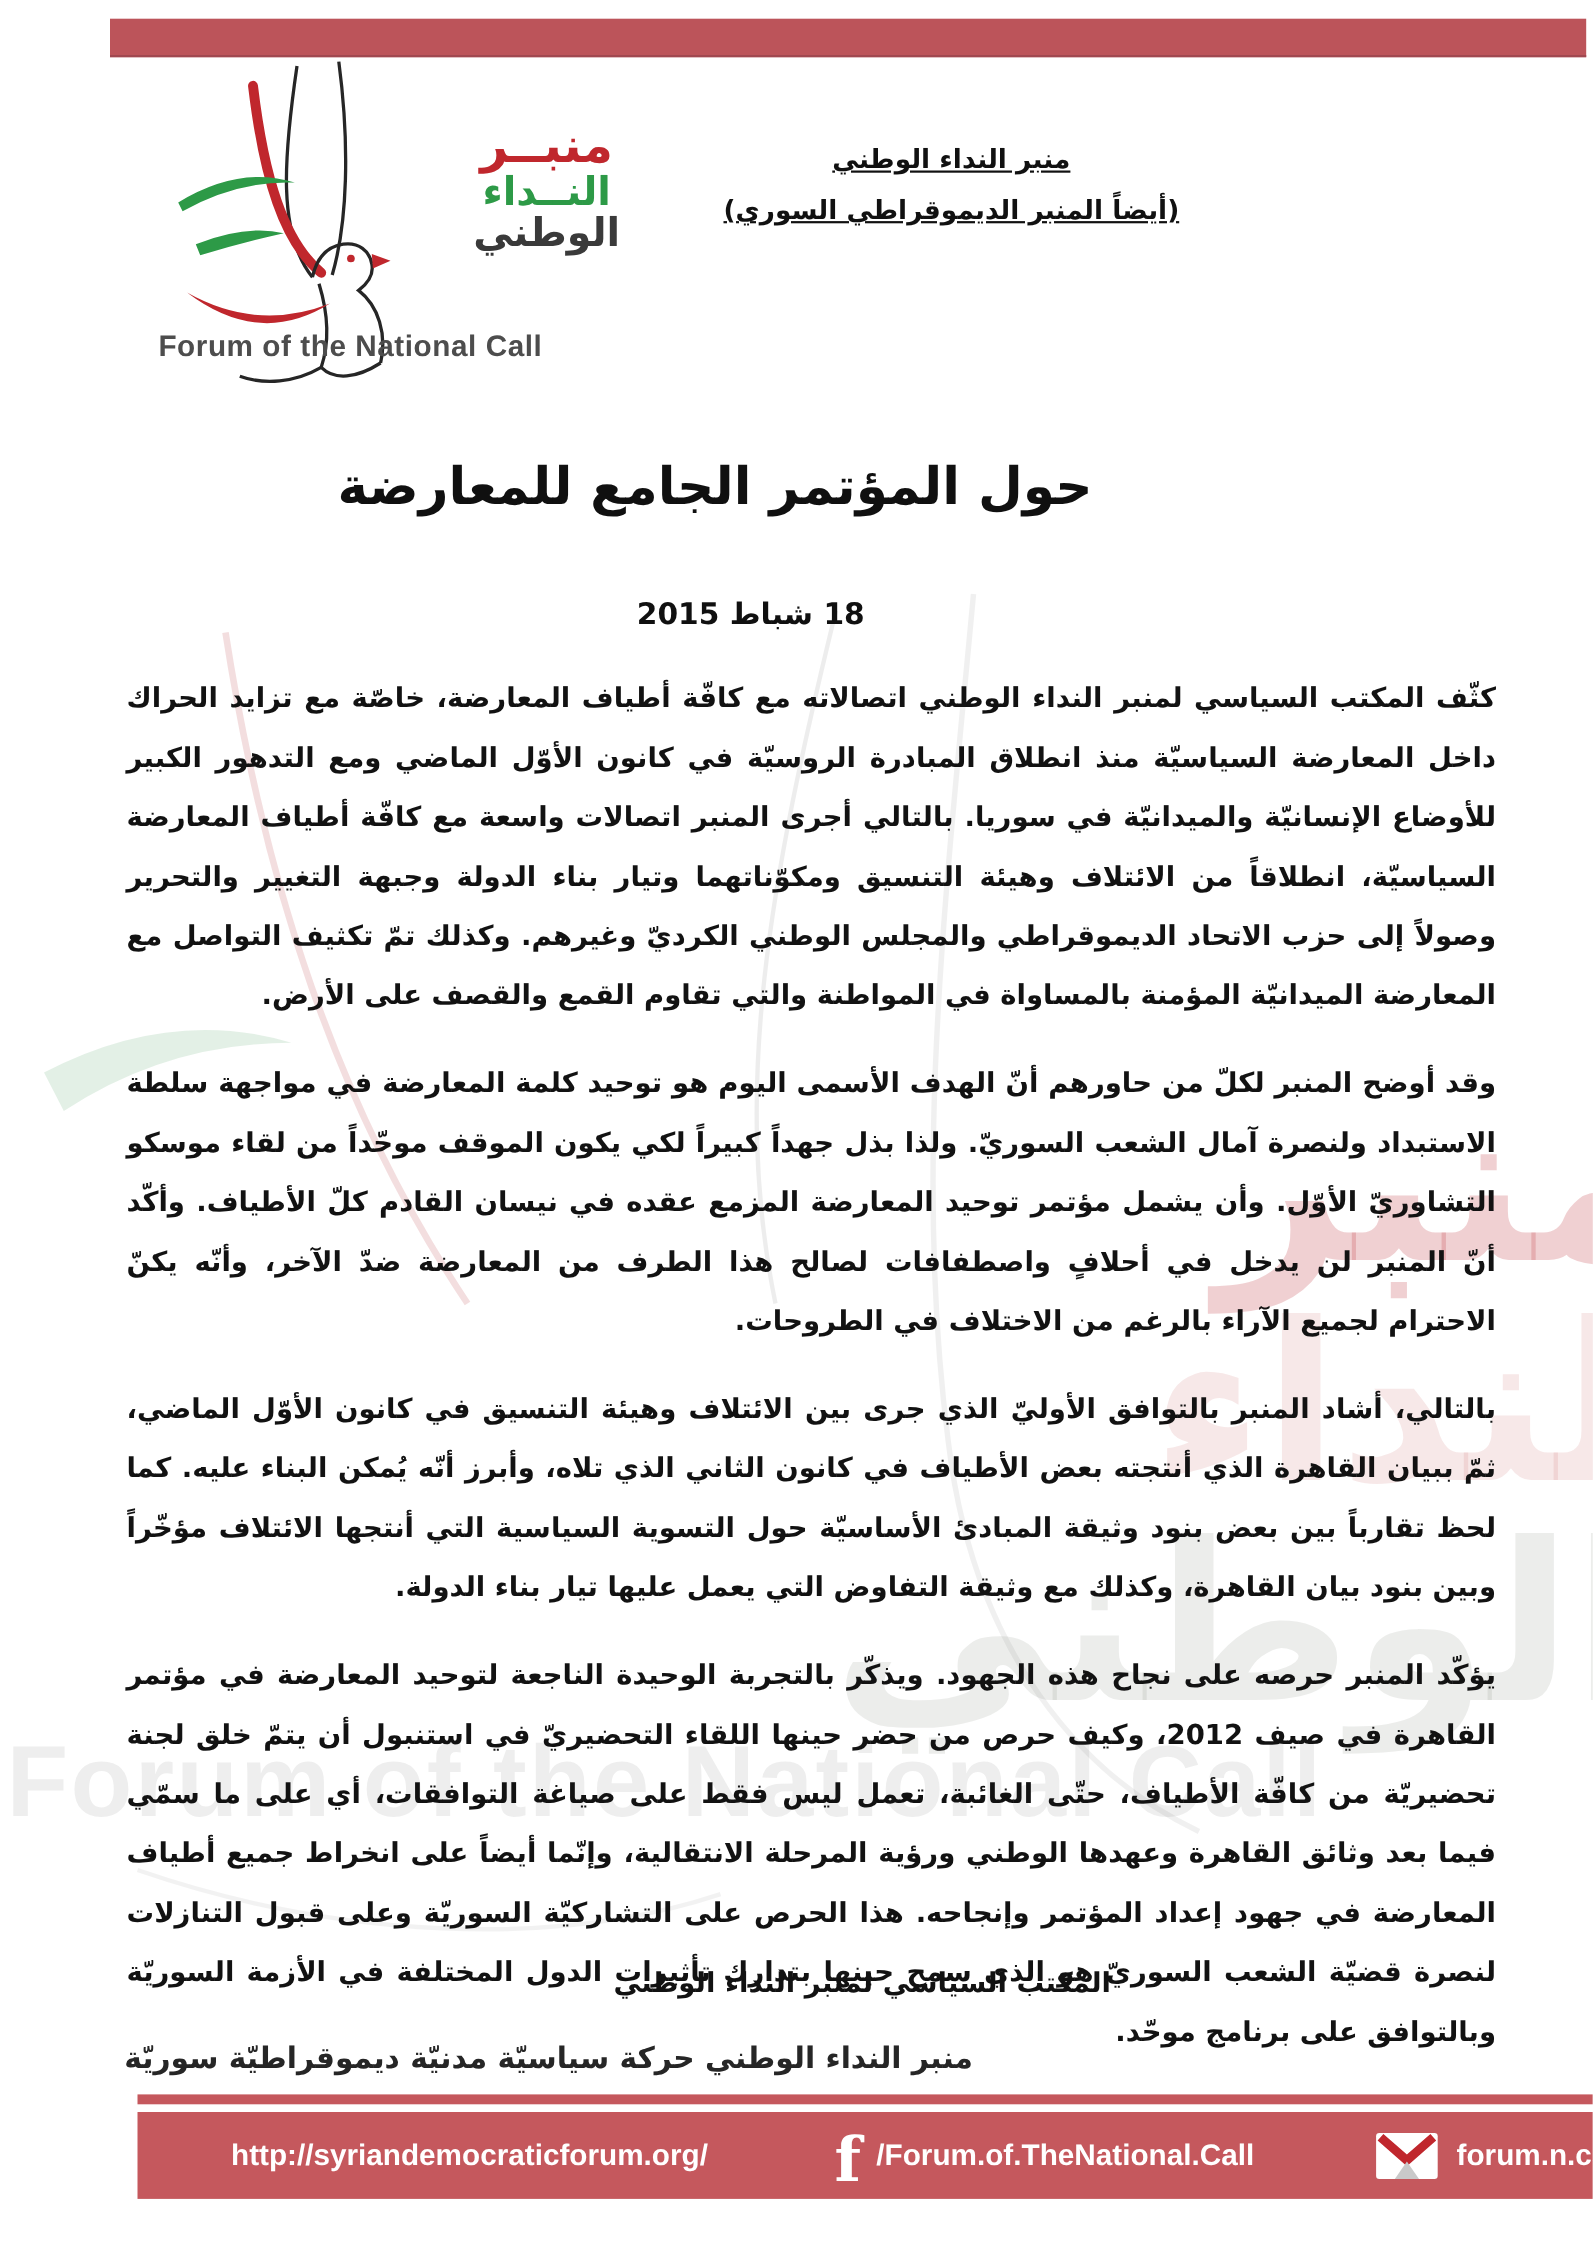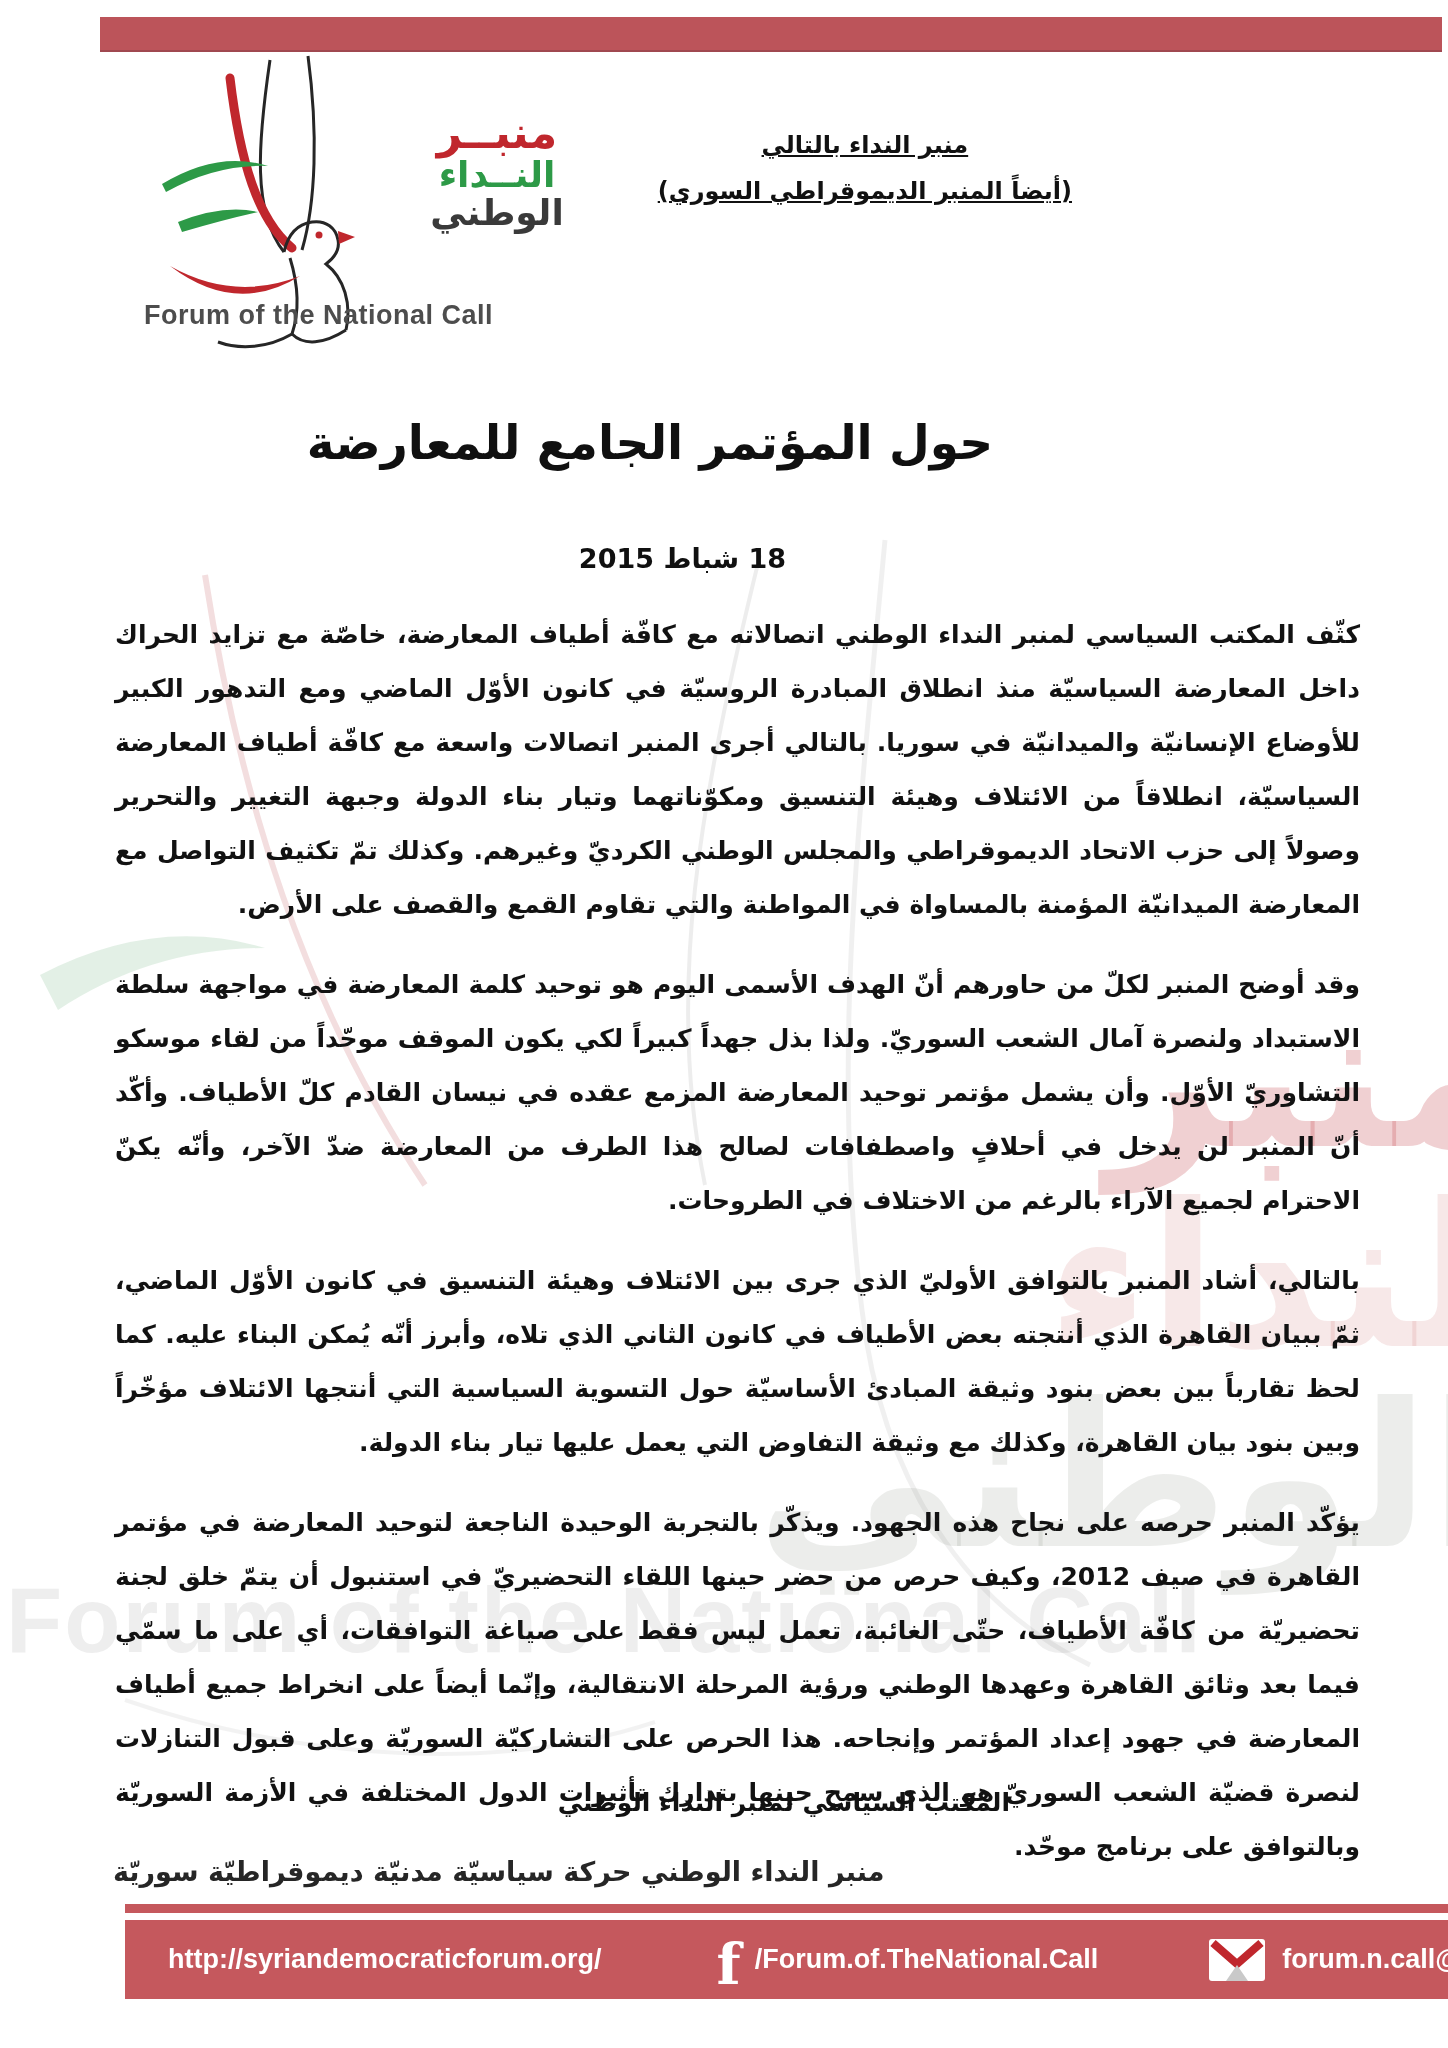--- a/index.html
+++ b/index.html
@@ -59,21 +59,21 @@
              white-space:nowrap; }
   
   .footer-stripe { position:absolute; left:125px; right:0; top:1904px; height:9px;
                    background:#c5585d; z-index:2; }
   .footer-bar { position:absolute; left:125px; right:0; top:1920px; height:79px;
                 background:#c5585d; z-index:2;
                 display:flex; align-items:center; }
   .footer-item { display:flex; align-items:center; color:#fff;
                  font-family:"Liberation Sans", sans-serif;
                  font-size:27px; font-weight:bold; white-space:nowrap; }
-  .f-site { margin-left:43px; }
+  .f-site { margin-left:85px; }
   .f-fb   { margin-left:115px; }
   .f-mail { margin-left:110px; }
   .fb-glyph { font-family:"DejaVu Serif", serif; font-size:56px; font-weight:bold;
               color:#fff; line-height:0; margin-right:14px; position:relative; top:4px; }
   .mail-icon { margin-right:16px; display:block; }
 </style>
 </head>
 <body>
 
 <div class="page">
@@ -111,21 +111,21 @@
     </svg>
     <div class="logo-ar">
       <div class="l1">منبــر</div>
       <div class="l2">النــداء</div>
       <div class="l3">الوطني</div>
     </div>
     <div class="logo-caption">Forum of the National Call</div>
   </div>
 
   <div class="org-block">
-    <div class="org-line">منبر النداء بالتالي</div>
+    <div class="org-line">منبر النداء الوطني</div>
     <div class="org-line">(أيضاً المنبر الديموقراطي السوري)</div>
   </div>
 
   <h1 class="doc-title">حول المؤتمر الجامع للمعارضة</h1>
   <div class="doc-date">18 شباط 2015</div>
 
   <div class="body-text">
     <p>كثّف المكتب السياسي لمنبر النداء الوطني اتصالاته مع كافّة أطياف المعارضة، خاصّة مع تزايد الحراك داخل المعارضة السياسيّة منذ انطلاق المبادرة الروسيّة في كانون الأوّل الماضي ومع التدهور الكبير للأوضاع الإنسانيّة والميدانيّة في سوريا. بالتالي أجرى المنبر اتصالات واسعة مع كافّة أطياف المعارضة السياسيّة، انطلاقاً من الائتلاف وهيئة التنسيق ومكوّناتهما وتيار بناء الدولة وجبهة التغيير والتحرير وصولاً إلى حزب الاتحاد الديموقراطي والمجلس الوطني الكرديّ وغيرهم. وكذلك تمّ تكثيف التواصل مع المعارضة الميدانيّة المؤمنة بالمساواة في المواطنة والتي تقاوم القمع والقصف على الأرض.</p>
     <p>وقد أوضح المنبر لكلّ من حاورهم أنّ الهدف الأسمى اليوم هو توحيد كلمة المعارضة في مواجهة سلطة الاستبداد ولنصرة آمال الشعب السوريّ. ولذا بذل جهداً كبيراً لكي يكون الموقف موحّداً من لقاء موسكو التشاوريّ الأوّل. وأن يشمل مؤتمر توحيد المعارضة المزمع عقده في نيسان القادم كلّ الأطياف. وأكّد أنّ المنبر لن يدخل في أحلافٍ واصطفافات لصالح هذا الطرف من المعارضة ضدّ الآخر، وأنّه يكنّ الاحترام لجميع الآراء بالرغم من الاختلاف في الطروحات.</p>
     <p>بالتالي، أشاد المنبر بالتوافق الأوليّ الذي جرى بين الائتلاف وهيئة التنسيق في كانون الأوّل الماضي، ثمّ ببيان القاهرة الذي أنتجته بعض الأطياف في كانون الثاني الذي تلاه، وأبرز أنّه يُمكن البناء عليه. كما لحظ تقارباً بين بعض بنود وثيقة المبادئ الأساسيّة حول التسوية السياسية التي أنتجها الائتلاف مؤخّراً وبين بنود بيان القاهرة، وكذلك مع وثيقة التفاوض التي يعمل عليها تيار بناء الدولة.</p>

